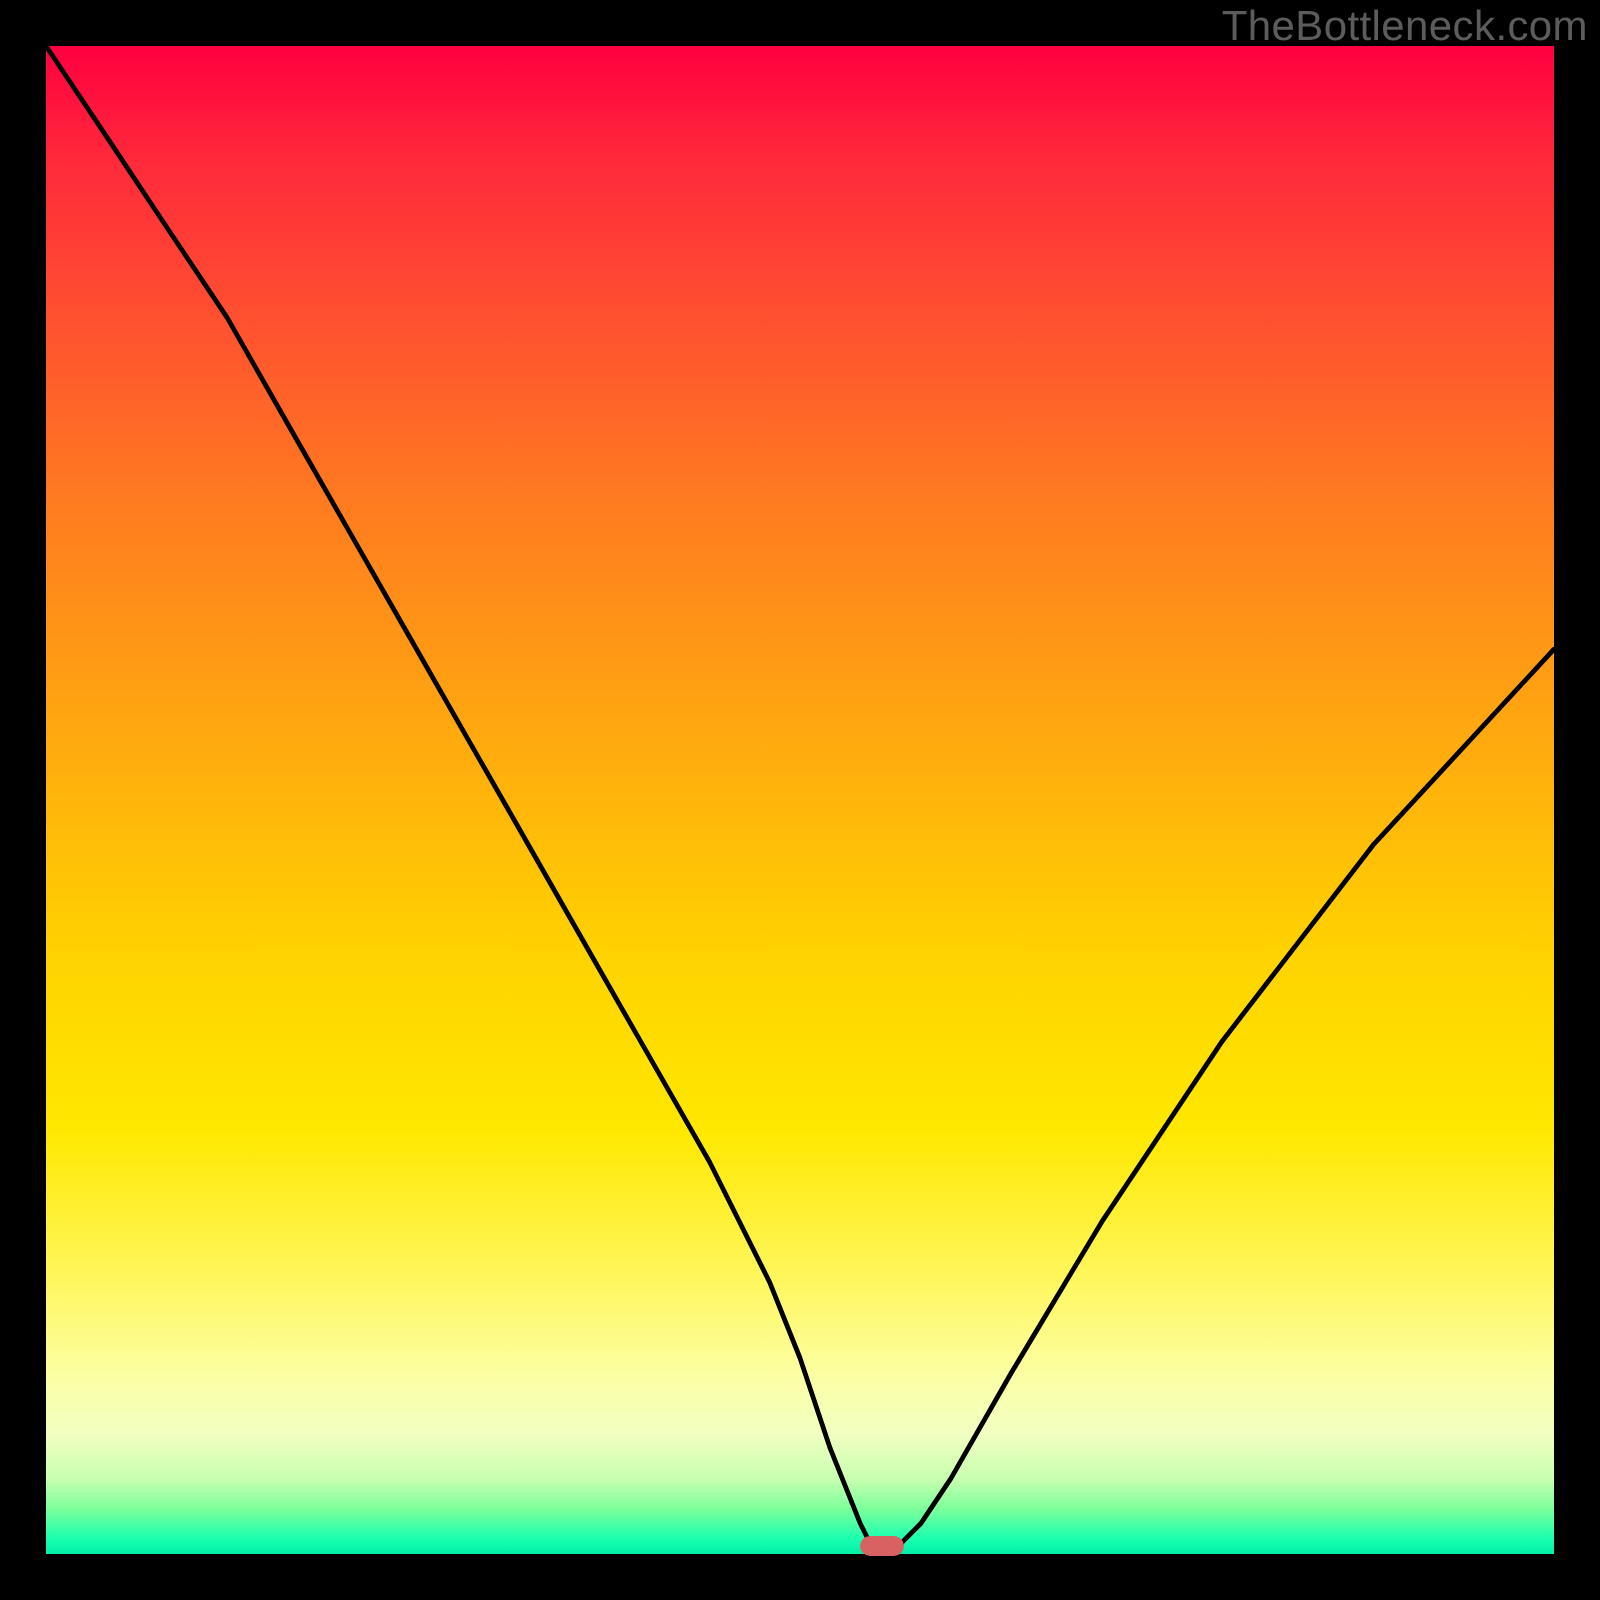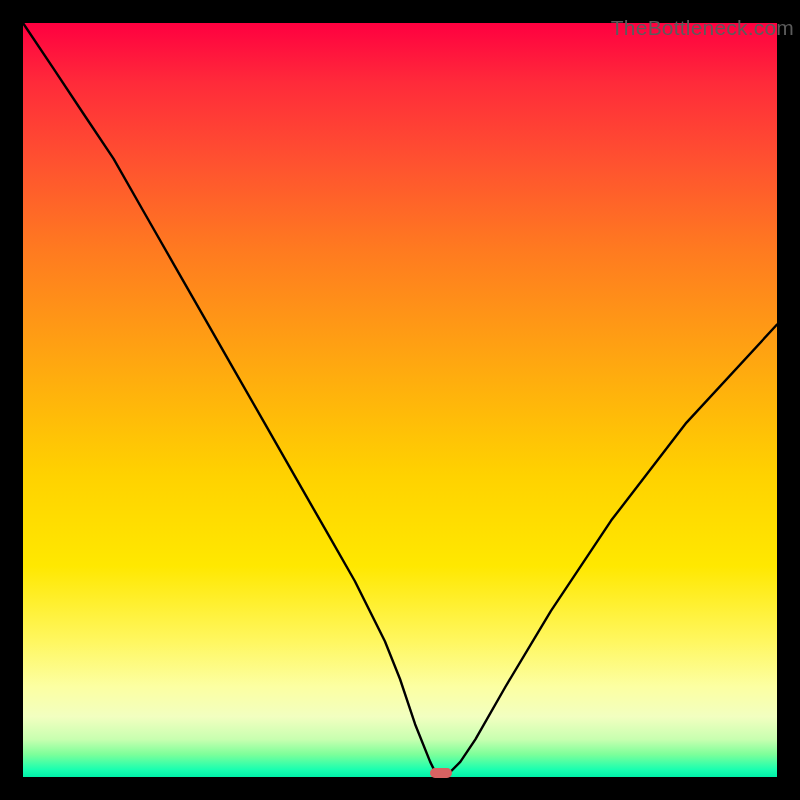--- a/index.html
+++ b/index.html
@@ -44,21 +44,21 @@
   }
   .curve-svg {
     position: absolute;
     left: 0;
     top: 0;
     width: 754px;
     height: 754px;
   }
   .watermark {
     position: absolute;
-    top: 16px;
+    top: 2px;
     right: 6px;
     color: #5c5c5c;
     font-size: 21px;
     letter-spacing: 0.2px;
     user-select: none;
   }
   .minpoint {
     position: absolute;
     width: 22px;
     height: 10px;

